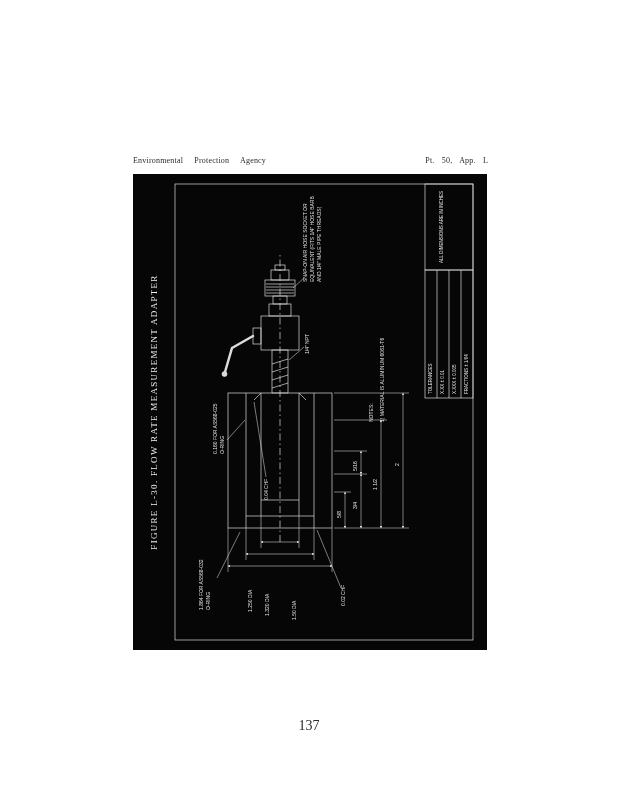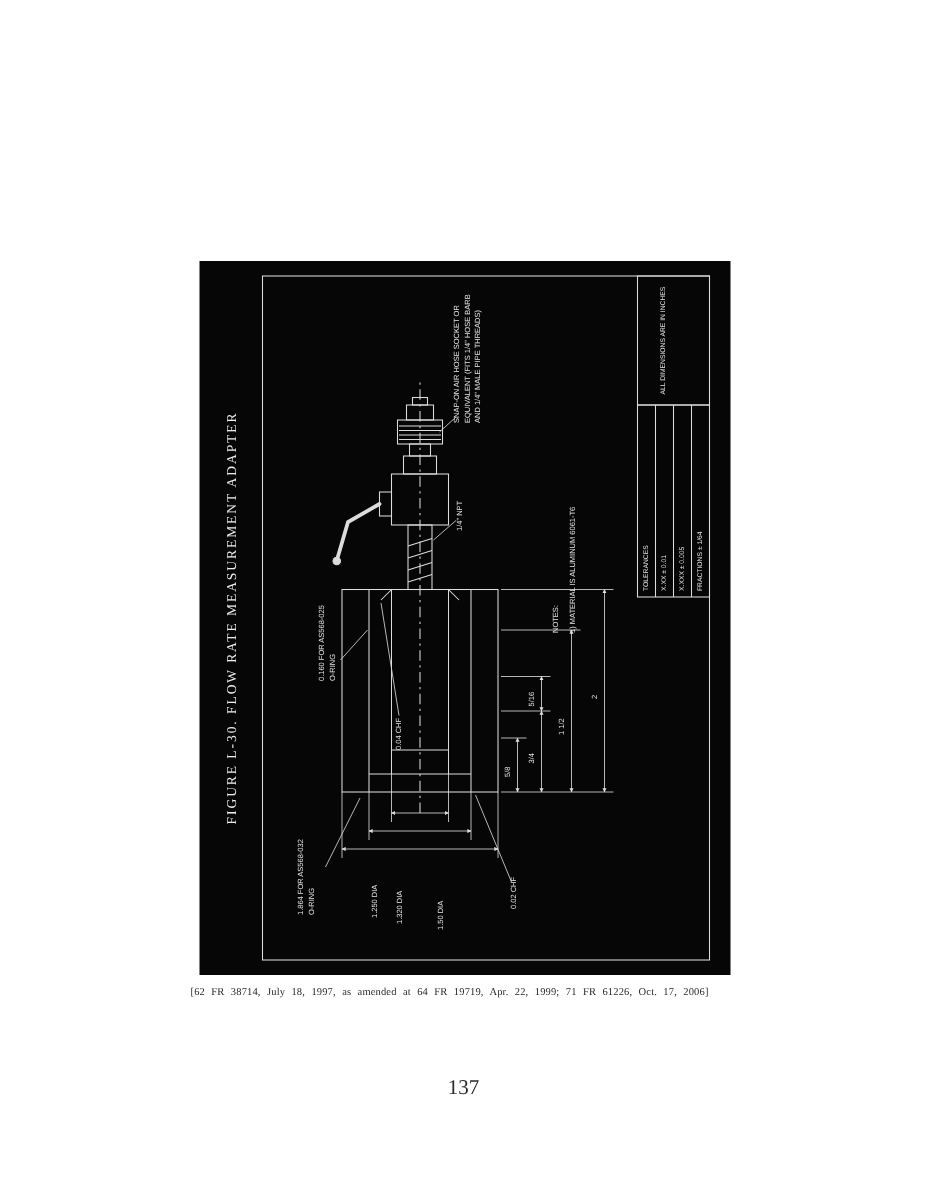--- a/index.html
+++ b/index.html
@@ -31,20 +31,24 @@
             font-size:7px;word-spacing:2.4px;letter-spacing:.1px;color:#2a2a2a;
             white-space:nowrap;}
   .pageno{position:absolute;top:718px;left:0;width:100%;text-align:center;
           font-size:14px;color:#2a2a2a;}
 </style>
 </head>
 <body>
 
 <div class="page">
 
+  <div class="runhead">
+    <span class="lft">Environmental Protection Agency</span>
+    <span class="rgt">Pt. 50, App. L</span>
+  </div>
 
   <div class="plate">
     <div class="drawing">
 
       <svg width="476" height="354" viewBox="0 0 476 354">
         <defs>
           <marker id="arw" viewBox="0 0 10 10" refX="9" refY="5" markerWidth="5" markerHeight="5" orient="auto-start-reverse">
             <path d="M0,0 L10,5 L0,10 z" fill="#dcdcdc"></path>
           </marker>
         </defs>
@@ -167,17 +171,16 @@
 
       <span class="lbl tiny" style="left:256px;top:295px;">TOLERANCES</span>
       <span class="lbl tiny" style="left:256px;top:307px;">X.XX ± 0.01</span>
       <span class="lbl tiny" style="left:256px;top:319px;">X.XXX ± 0.005</span>
       <span class="lbl tiny" style="left:256px;top:331px;">FRACTIONS ± 1/64</span>
       <span class="lbl tiny units-box-text" style="left:384px;top:306px;">ALL DIMENSIONS ARE IN INCHES</span>
 
     </div>
   </div>
 
-  <p class="citation">[62 FR 38714, July 18, 1997, as amended at 64 FR 19719, Apr. 22, 1999; 71 FR 61226, Oct. 17, 2006]</p>
 
   <div class="pageno">137</div>
 
 </div>
 
 </body></html>

